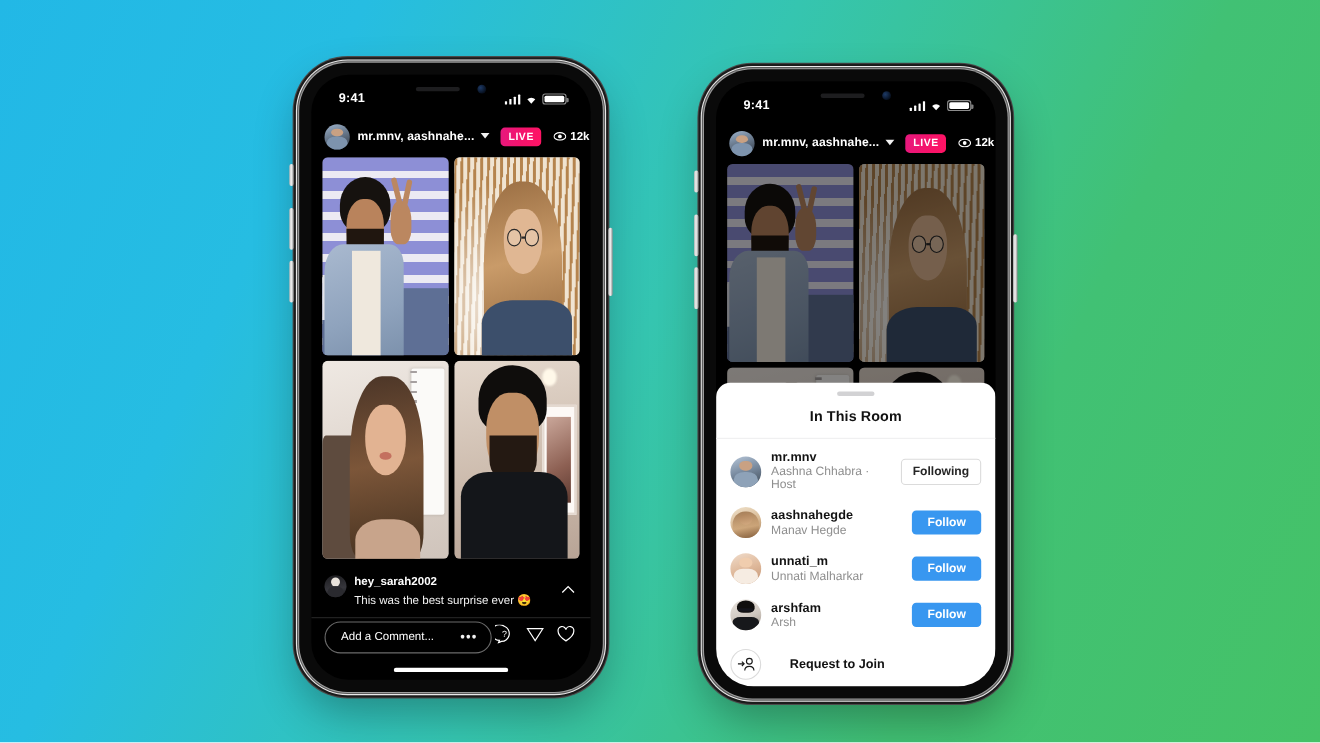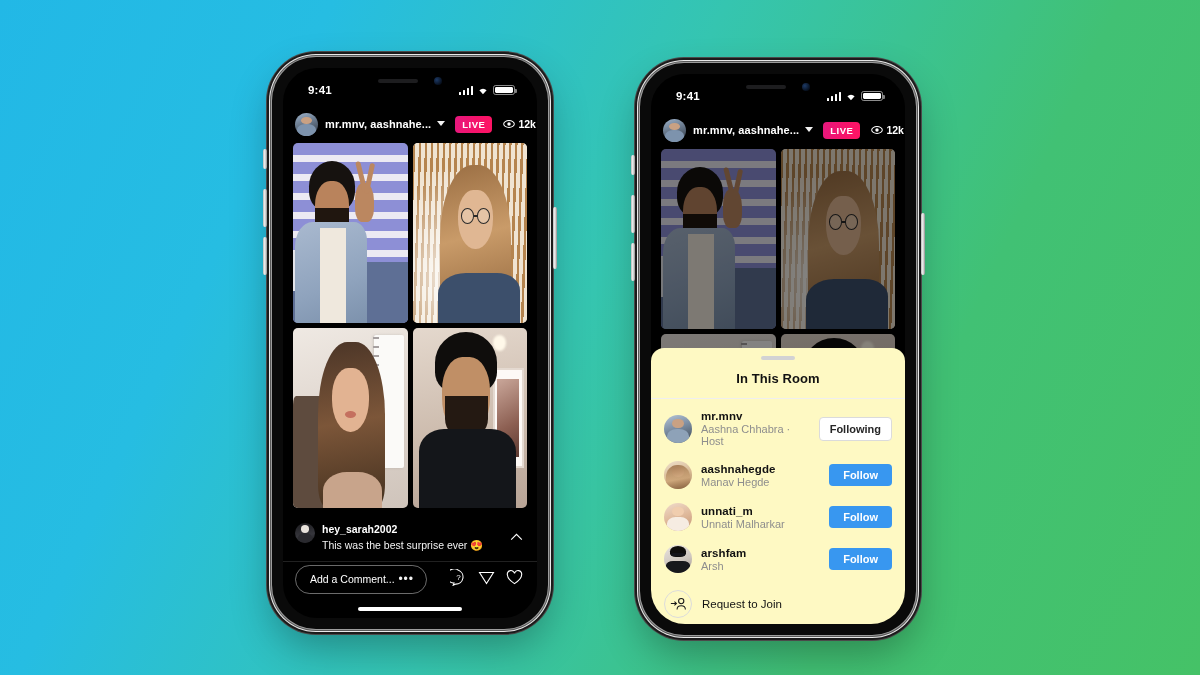--- a/index.html
+++ b/index.html
@@ -249,21 +249,21 @@
   .cmt-user { color: #fff; font-size: 10.5px; font-weight: bold; }
   .cmt-body { color: #f2f2f2; font-size: 10.5px; margin-top: 4px; }
   .chev-up { margin-left: auto; padding-top: 4px; }
 
   
   .input-row {
     position: absolute; left: 0; right: 0; bottom: 22px;
     height: 34px;
     display: flex; align-items: center;
     padding: 0 14px 0 12px;
-    gap: 23px;
+    gap: 3px;
   }
   .comment-pill {
     flex: 1 1 auto;
     height: 29px;
     border: 1px solid rgba(255,255,255,.42);
     border-radius: 16px;
     display: flex; align-items: center; justify-content: space-between;
     padding: 0 12px 0 14px;
     color: #fff; font-size: 10.5px;
   }
@@ -281,21 +281,21 @@
 
   
   .dim {
     position: absolute; inset: 0; z-index: 15;
     background: rgba(0,0,0,.48);
   }
   .sheet {
     position: absolute; z-index: 20;
     left: 0; right: 0; bottom: 0;
     height: 276px;
-    background: #fef9c3;
+    background: #ffffff;
     border-radius: 13px 13px 0 0;
   }
   .grabber {
     width: 34px; height: 4px; border-radius: 3px;
     background: #d2d2d4;
     margin: 8px auto 0 auto;
   }
   .sheet-title {
     text-align: center;
     font-size: 13px; font-weight: bold;
@@ -348,21 +348,21 @@
     display: flex; align-items: center;
     padding: 10px 13px;
     gap: 10px;
   }
   .req-circle {
     width: 28px; height: 28px; border-radius: 50%;
     border: 1px solid #dbdbdb;
     display: flex; align-items: center; justify-content: center;
     flex: 0 0 auto;
   }
-  .req-label { font-size: 11.5px; font-weight: normal; color: #121212; }
+  .req-label { font-size: 11.5px; font-weight: bold; color: #121212; margin-left: 16px; }
 </style>
 </head>
 <body>
 
 <div id="stage">
 
   <div class="phone" id="phone-left">
     <div class="btn-sil"></div>
     <div class="btn-vol btn-v1"></div>
     <div class="btn-vol btn-v2"></div>

